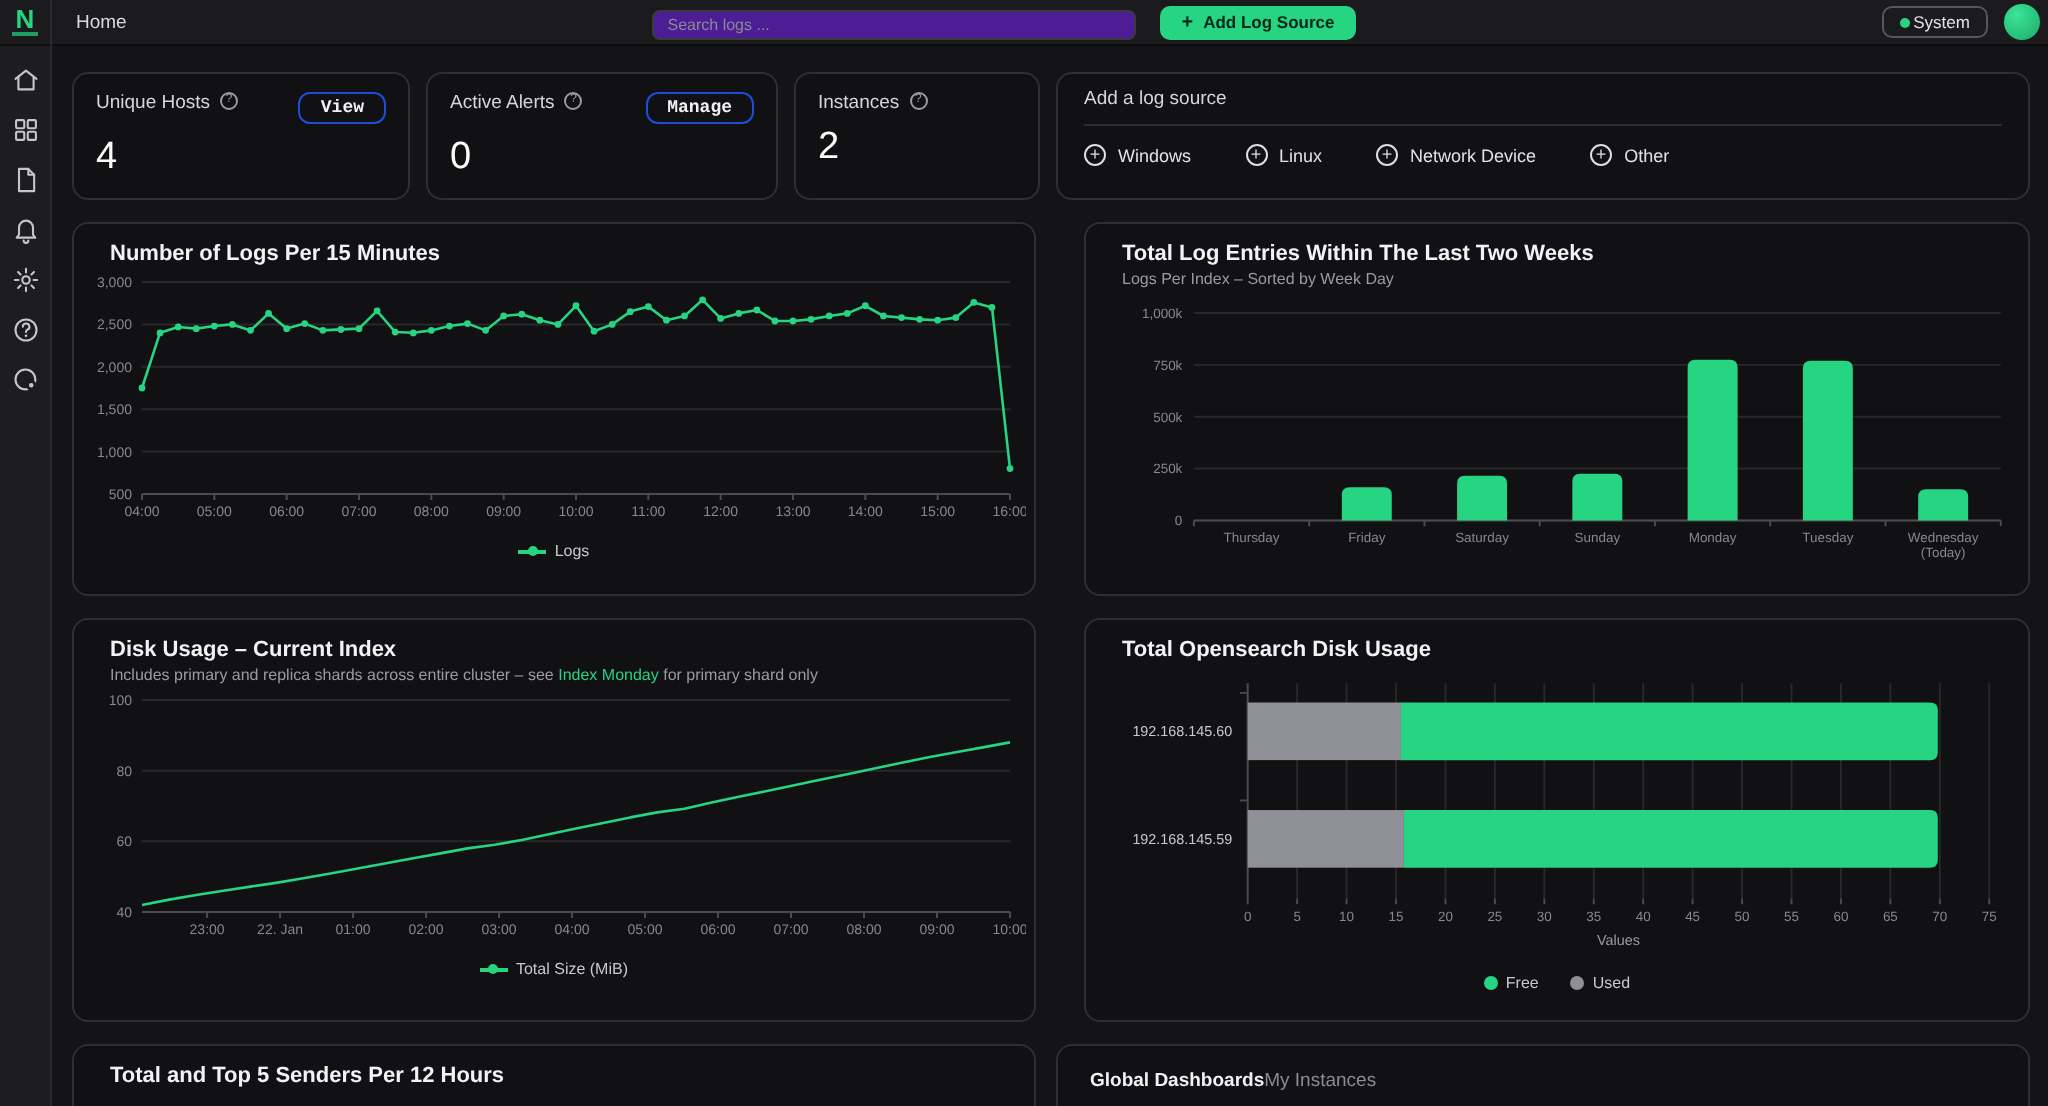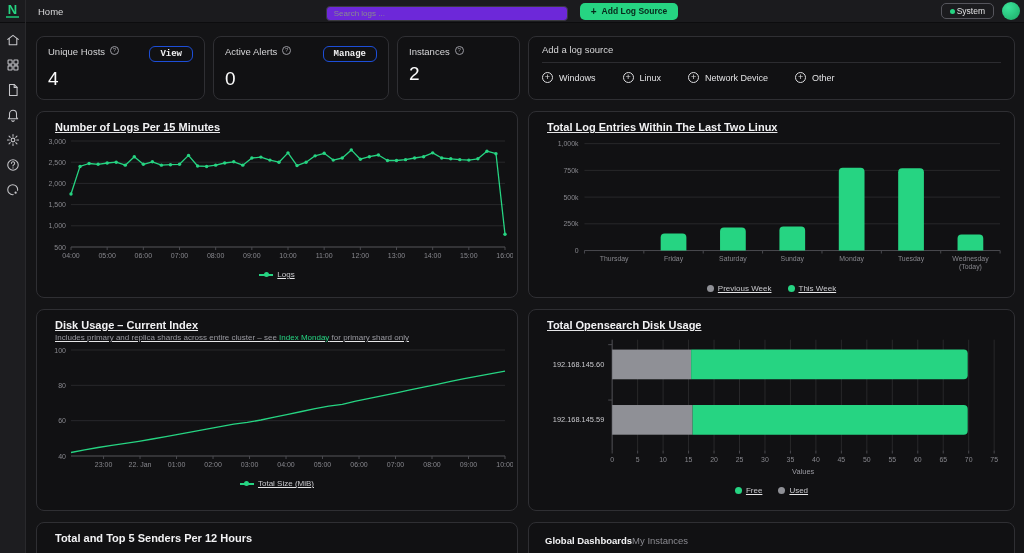--- a/index.html
+++ b/index.html
@@ -7,21 +7,21 @@
     font-family:"Liberation Sans", sans-serif; color:#e6e6e8; }
 
   
   .topbar { position:absolute; left:0; top:0; width:1024px; height:23px;
     background:#1b1b1e; border-bottom:1px solid #0c0c0e; display:flex; align-items:center; z-index:5; }
   .logo-box { width:26px; height:23px; display:flex; flex-direction:column; align-items:center; justify-content:center; border-right:1px solid #29292c; }
   .logo-n { color:#26d482; font-weight:bold; font-size:13px; line-height:11px; }
   .logo-bar { width:13px; height:2px; background:#1d9e62; margin-top:1px; }
   .nav-home { font-size:9.5px; color:#d8d8da; margin-left:12px; }
   .search-wrap { margin-left:auto; }
-  .search-input { width:242px; height:15px; background:#6d28d9; border:1px solid #3a3a3f; border-radius:4px;
+  .search-input { width:242px; height:15px; background:#4c1d95; border:1px solid #3a3a3f; border-radius:4px;
     color:#cfcfd2; font-size:8px; padding:0 7px; outline:none; font-family:"Liberation Sans",sans-serif; }
   .search-input::placeholder { color:#8a8a90; }
   .add-btn { margin-left:12px; height:17px; background:#26d482; color:#07281a; border:none; border-radius:5px;
     font-size:8.5px; font-weight:bold; padding:0 11px; display:flex; align-items:center; gap:5px; cursor:pointer;
     font-family:"Liberation Sans",sans-serif; }
   .add-btn .plus { font-size:10px; font-weight:bold; }
   .system-pill { margin-left:auto; height:16px; border:1px solid #55555c; border-radius:5px; background:transparent;
     color:#e2e2e4; font-size:8.5px; padding:0 8px; display:flex; align-items:center; gap:2px; cursor:pointer;
     font-family:"Liberation Sans",sans-serif; }
   .sys-dot { width:5px; height:5px; border-radius:50%; background:#26d482; }
@@ -50,21 +50,21 @@
   .stat-value { font-size:19px; font-weight:normal; color:#fafafa; margin-top:6px; }
 
   .addsrc { padding:7px 13px 6px; display:flex; flex-direction:column; }
   .addsrc-title { font-size:9.5px; color:#d6d6d8; padding-bottom:7px; border-bottom:1px solid #2c2c30; }
   .addsrc-row { display:flex; align-items:center; gap:27px; margin-top:9px; }
   .addsrc-item { display:flex; align-items:center; gap:6px; cursor:pointer; }
   .plus-circle { width:11px; height:11px; border:1px solid #dedee0; border-radius:50%; color:#dedee0;
     font-size:9px; line-height:9px; text-align:center; }
   .addsrc-label { font-size:9px; color:#e2e2e4;text-align:center; }
 
-  .row2, .row3 { display:grid; grid-template-columns:482px 1fr; column-gap:10px; margin-bottom:11px;text-decoration:underline; }
+  .row2, .row3 { display:grid; grid-template-columns:482px 1fr; column-gap:24px; margin-bottom:11px; }
   .row2 { height:187px; } .row3 { height:202px; }
   .row4 { display:grid; grid-template-columns:482px 1fr; column-gap:10px; height:60px; }
   .chart-card { padding:9px 4px 2px; overflow:hidden; }
   .chart-title { font-size:11px; font-weight:bold; color:#f2f2f4; padding-left:14px; }
   .chart-sub { font-size:8px; color:#9a9aa1; padding-left:14px; margin-top:2px; }
   .chart-sub .link { color:#26d482; cursor:pointer; }
   .legend-row { display:flex; justify-content:center; align-items:center; gap:16px; margin-top:1px; }
   .legend-item { display:flex; align-items:center; gap:4px; font-size:8px; color:#c9c9cd; cursor:pointer; }
   .legend-dot { width:7px; height:7px; border-radius:50%; }
   .legend-line { width:14px; height:2px; position:relative; }
@@ -294,21 +294,22 @@
       <div class="legend-row" id="legend0">
           <div class="legend-item">
             <span class="legend-line" style="background:#26d482">
               <i style="background:#26d482"></i>
             </span>
             <span>Logs</span>
           </div>
         </div>
     </div>
     <div class="card chart-card">
-      <div class="chart-title">Total Log Entries Within The Last Two Linux</div>
+      <div class="chart-title">Total Log Entries Within The Last Two Weeks</div>
+      <div class="chart-sub">Logs Per Index – Sorted by Week Day</div>
       <div id="chart1"><svg viewBox="0 0 482 146" width="100%" height="146">
             <line x1="52" y1="118" x2="472" y2="118" stroke="#28282b" stroke-width="1"></line>
             <text x="46" y="120.5" font-size="7" text-anchor="end" fill="#87878d">0</text>
             <line x1="52" y1="91" x2="472" y2="91" stroke="#28282b" stroke-width="1"></line>
             <text x="46" y="93.5" font-size="7" text-anchor="end" fill="#87878d">250k</text>
             <line x1="52" y1="64" x2="472" y2="64" stroke="#28282b" stroke-width="1"></line>
             <text x="46" y="66.5" font-size="7" text-anchor="end" fill="#87878d">500k</text>
             <line x1="52" y1="37" x2="472" y2="37" stroke="#28282b" stroke-width="1"></line>
             <text x="46" y="39.5" font-size="7" text-anchor="end" fill="#87878d">750k</text>
             <line x1="52" y1="10" x2="472" y2="10" stroke="#28282b" stroke-width="1"></line>

